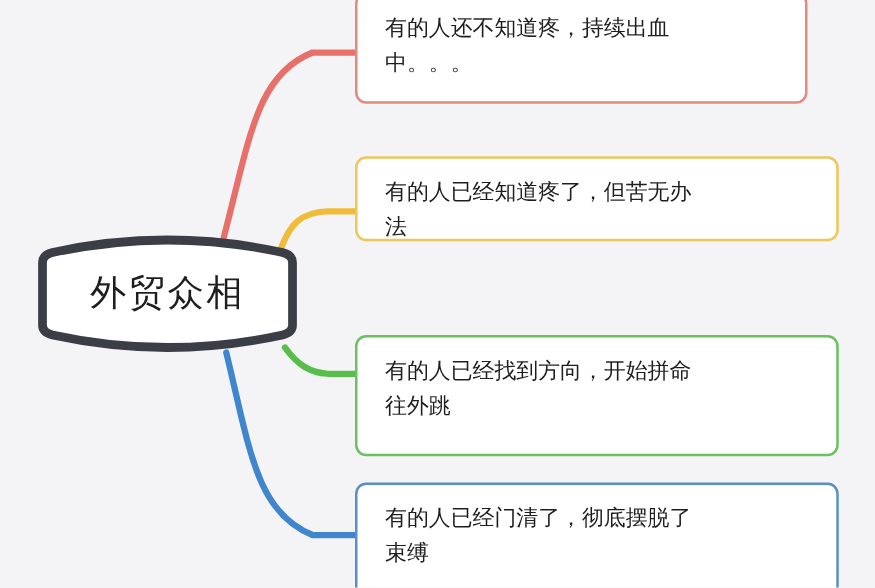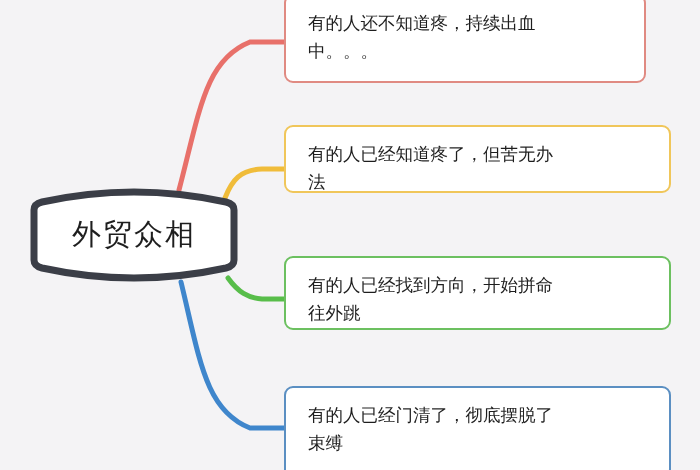--- a/index.html
+++ b/index.html
@@ -46,17 +46,17 @@
   </svg>
   <div class="root-label">外贸众相</div>
 </div>
 
 <div class="topic" style="top:-6px; width:362px; height:89px; border-color:#e08a82;">有的人还不知道疼，持续出血
 中。。。</div>
 
 <div class="topic" style="top:125px; width:387px; height:68px; border-color:#f0c65a;">有的人已经知道疼了，但苦无办
 法</div>
 
-<div class="topic" style="top:256px; width:387px; height:74px; border-color:#6cc060;">有的人已经找到方向，开始拼命
+<div class="topic" style="top:268px; width:387px; height:97px; border-color:#6cc060;">有的人已经找到方向，开始拼命
 往外跳</div>
 
 <div class="topic" style="top:386px; width:387px; height:92px; border-color:#5b8fc2;">有的人已经门清了，彻底摆脱了
 束缚</div>
 
 </body></html>

